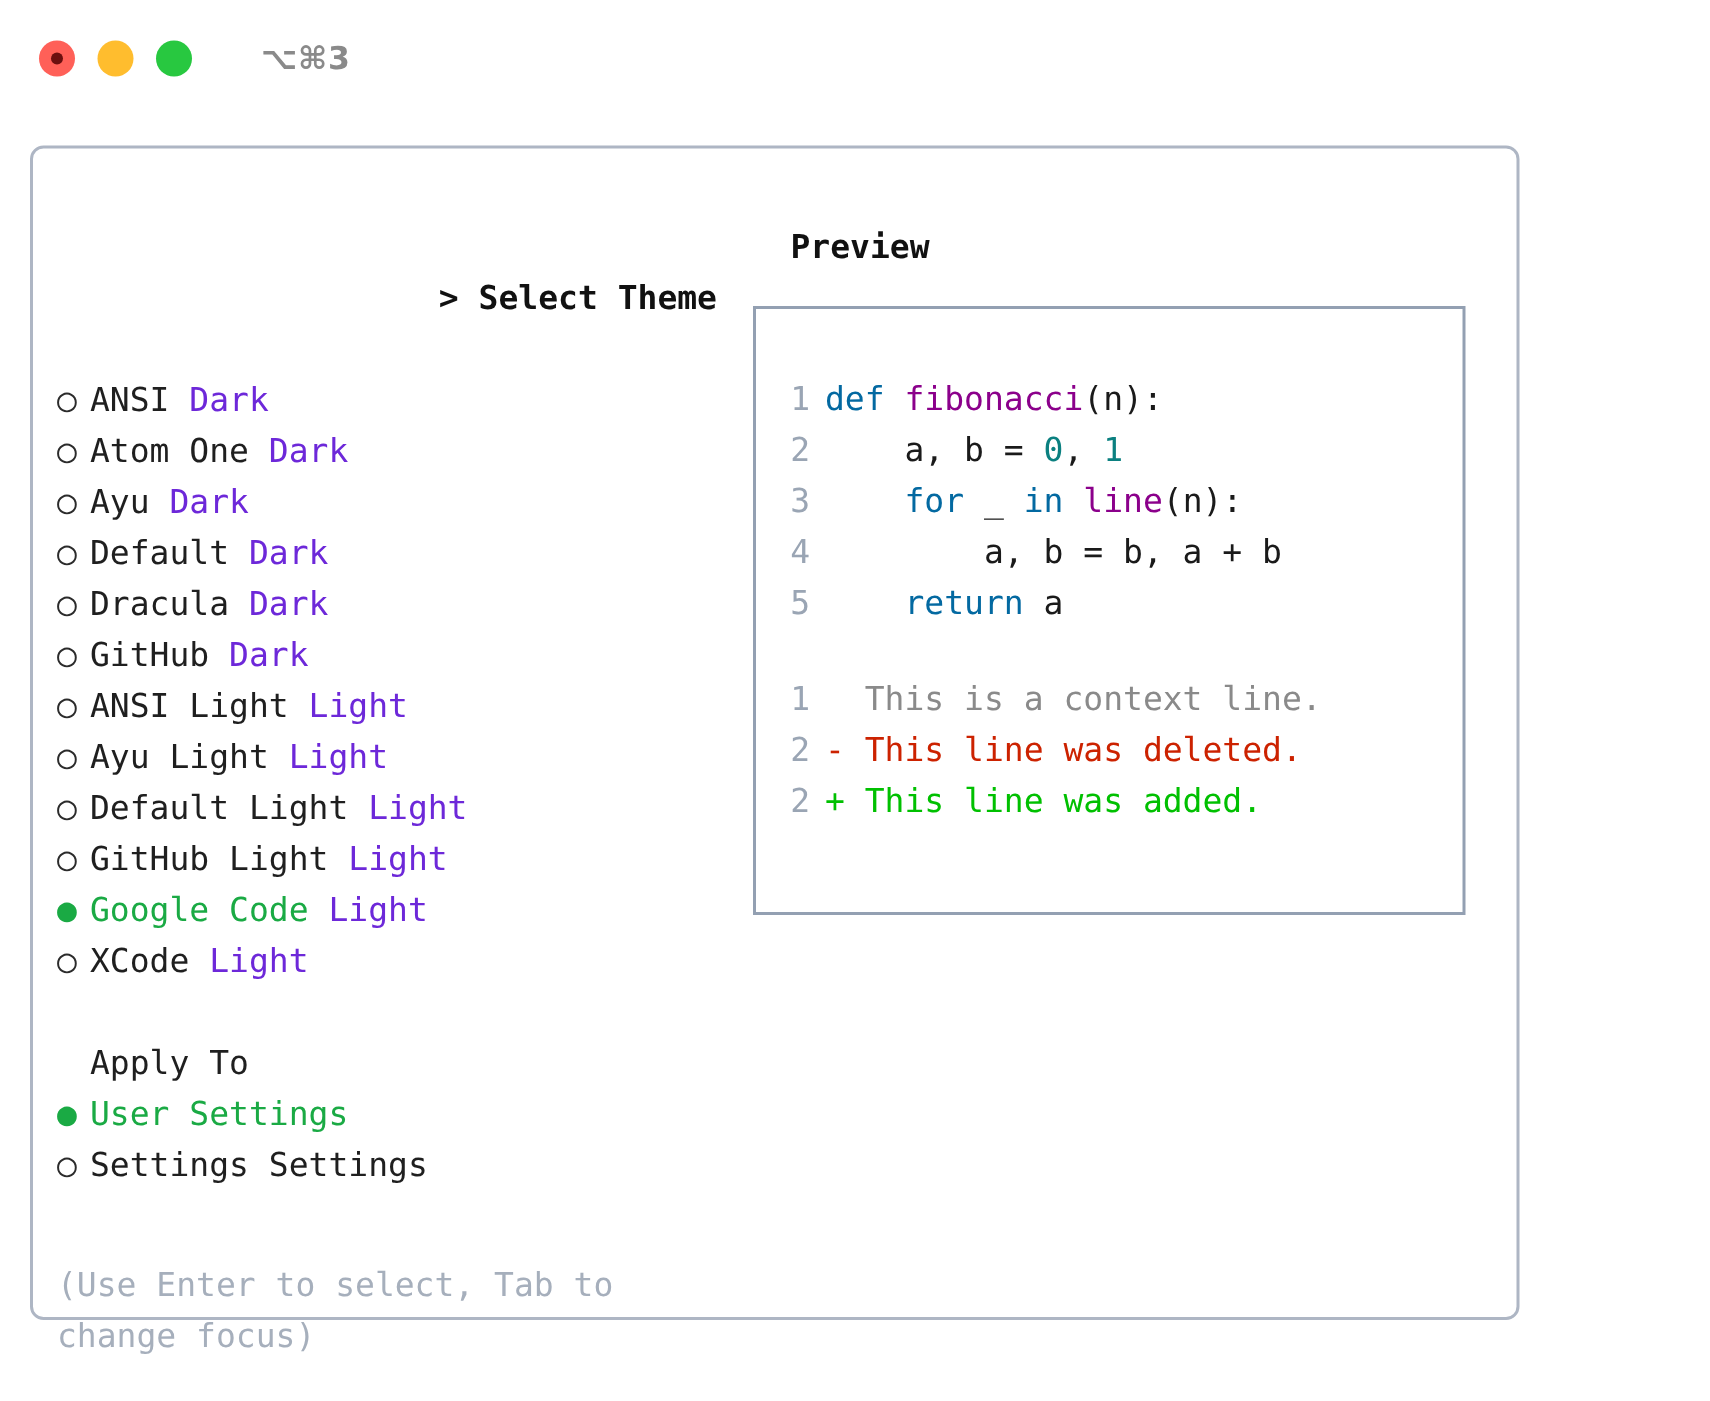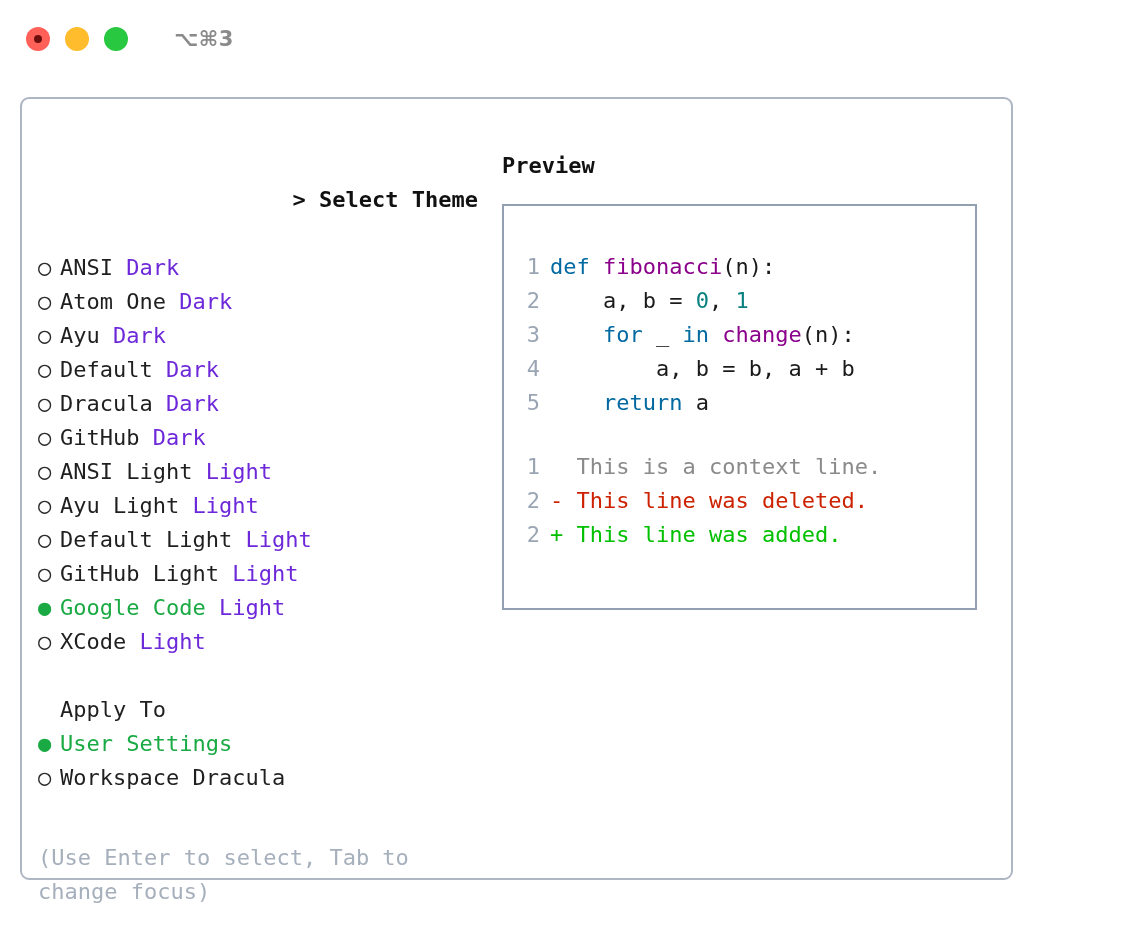--- a/index.html
+++ b/index.html
@@ -137,20 +137,21 @@
   #preview-column {
     position: absolute;
     left: 480px; top: 50px;
     width: 490px;
   }
   #preview-heading {
     font-size: 22px;
     font-weight: bold;
     color: #111111;
     line-height: 34px;
+    margin-left: 25px;
   }
   #preview-box {
     margin-top: 21px;
     width: 475px;
     height: 406px;
     border: 2px solid #93A0B2;
     background: #ffffff;
     box-sizing: border-box;
     padding: 44px 0 0 0;
   }
@@ -216,34 +217,34 @@
             <div class="option-row"><span class="bullet">○</span><span class="option-label">Default Light</span><span class="option-tag"> Light</span></div>
             <div class="option-row"><span class="bullet">○</span><span class="option-label">GitHub Light</span><span class="option-tag"> Light</span></div>
             <div class="option-row"><span class="bullet selected">●</span><span class="option-label selected">Google Code</span><span class="option-tag"> Light</span></div>
             <div class="option-row"><span class="bullet">○</span><span class="option-label">XCode</span><span class="option-tag"> Light</span></div>
           </div>
 
         <div id="apply-section">
           <div class="section-heading">Apply To</div>
           <div id="apply-options">
               <div class="option-row"><span class="bullet selected">●</span><span class="option-label selected">User Settings</span></div>
-              <div class="option-row"><span class="bullet">○</span><span class="option-label">Workspace Dracula</span></div>
+              <div class="option-row"><span class="bullet">○</span><span class="option-label">Settings Settings</span></div>
             </div>
         </div>
 
         <div id="help-text">(Use Enter to select, Tab to change focus)</div>
       </div>
 
       <div id="preview-column">
         <div id="preview-heading">Preview</div>
         <div id="preview-box">
           <div id="code-lines">
               <div class="code-line"><span class="gutter">1</span><span class="code-text"><span class="tok-kw">def</span><span class="tok-plain"> </span><span class="tok-fn">fibonacci</span><span class="tok-plain">(n):</span></span></div>
               <div class="code-line"><span class="gutter">2</span><span class="code-text"><span class="tok-plain">    a, b = </span><span class="tok-num">0</span><span class="tok-plain">, </span><span class="tok-num">1</span></span></div>
-              <div class="code-line"><span class="gutter">3</span><span class="code-text"><span class="tok-plain">    </span><span class="tok-kw">for</span><span class="tok-plain"> _ </span><span class="tok-kw">in</span><span class="tok-plain"> </span><span class="tok-fn">change</span><span class="tok-plain">(n):</span></span></div>
+              <div class="code-line"><span class="gutter">3</span><span class="code-text"><span class="tok-plain">    </span><span class="tok-kw">for</span><span class="tok-plain"> _ </span><span class="tok-kw">in</span><span class="tok-plain"> </span><span class="tok-fn">line</span><span class="tok-plain">(n):</span></span></div>
               <div class="code-line"><span class="gutter">4</span><span class="code-text"><span class="tok-plain">        a, b = b, a + b</span></span></div>
               <div class="code-line"><span class="gutter">5</span><span class="code-text"><span class="tok-plain">    </span><span class="tok-kw">return</span><span class="tok-plain"> a</span></span></div>
             </div>
           <div class="diff-gap"></div>
           <div id="diff-lines">
               <div class="code-line"><span class="gutter">1</span><span class="diff-context">  This is a context line.</span></div>
               <div class="code-line"><span class="gutter">2</span><span class="diff-del">- This line was deleted.</span></div>
               <div class="code-line"><span class="gutter">2</span><span class="diff-add">+ This line was added.</span></div>
             </div>
         </div>

